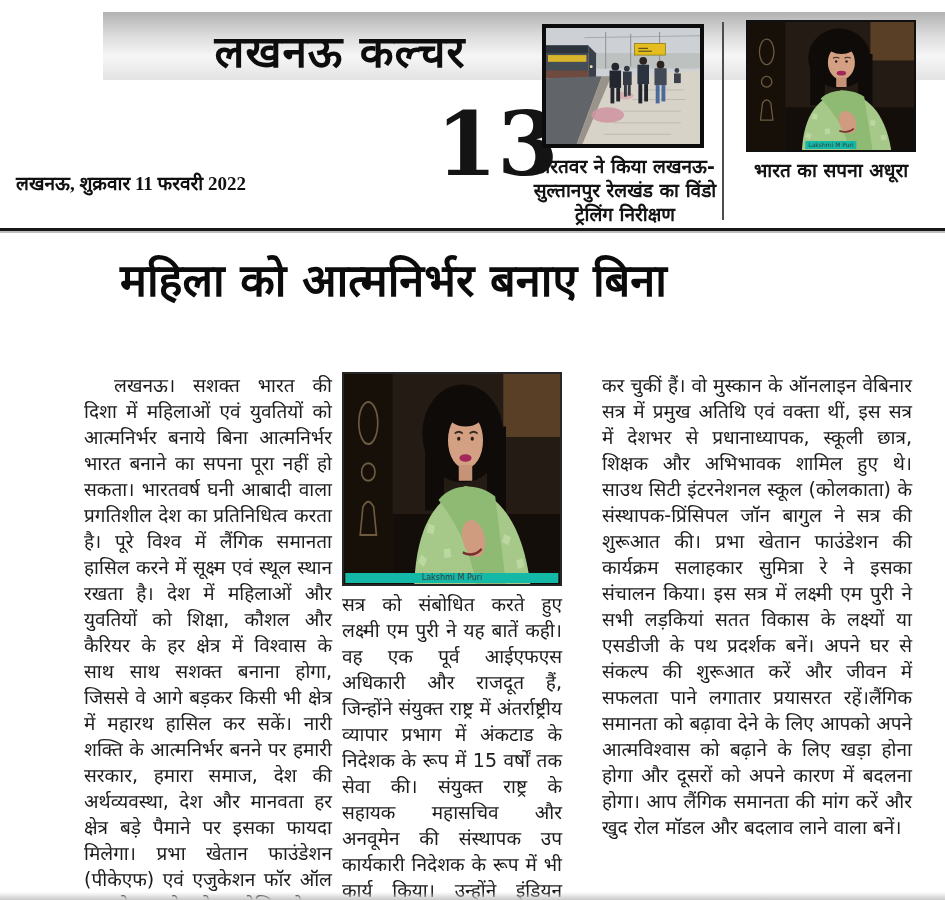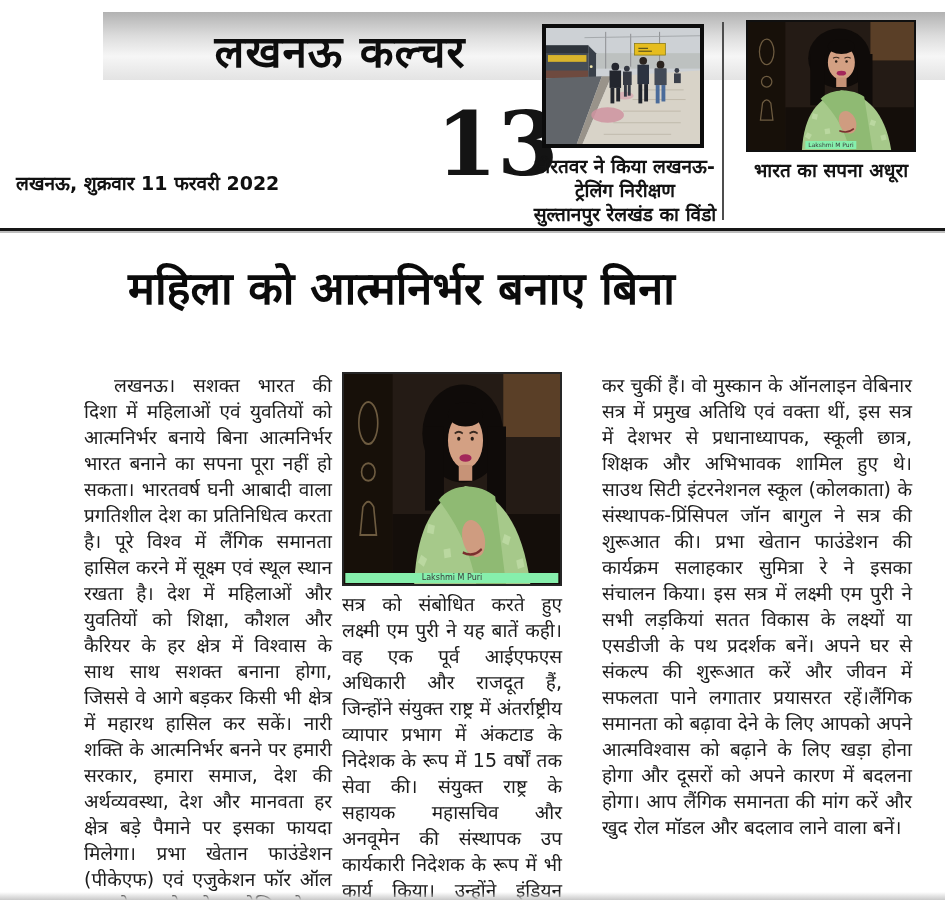--- a/index.html
+++ b/index.html
@@ -14,34 +14,34 @@
   }
   .masthead-title{
     position:absolute;left:140px;top:20px;width:400px;text-align:center;
     font-size:44px;font-weight:800;letter-spacing:1px;color:#0d0d0d;white-space:nowrap;
   }
   .paper-logo{
     position:absolute;left:16px;top:134px;font-size:25px;font-weight:800;
     color:#8e8e8e;text-shadow:1px 1px 0 #c4c4c4;white-space:nowrap;
   }
   .date-line{
-    position:absolute;left:16px;top:170px;font-size:19px;font-weight:700;color:#101010;white-space:nowrap;
+    position:absolute;left:16px;top:170px;font-size:19px;font-weight:700;color:#101010;white-space:nowrap;font-family:Liberation Serif, serif;
   }
   .page-number{
     position:absolute;left:436px;top:100px;font-family:"DejaVu Serif",serif;
     font-size:88px;font-weight:700;line-height:1;color:#141414;
   }
   
   .photo{position:absolute;box-sizing:border-box;background:#222;}
   .photo svg{display:block;width:100%;height:100%;}
   .photo-railway{left:542px;top:24px;width:162px;height:124px;border:4px solid #0c0c0c;}
   .photo-portrait-top{left:746px;top:20px;width:170px;height:132px;border:2px solid #101010;}
   .credit-strip{
     position:absolute;left:50%;transform:translateX(-50%);bottom:1px;
-    background:#86efac;color:#3a3a3a;text-align:center;white-space:nowrap;
+    background:#14b8a6;color:#3a3a3a;text-align:center;white-space:nowrap;
     padding:0 3px;line-height:1.3;
   }
   .credit-strip.small{font-size:6px;}
   .credit-strip.big{font-size:8px;width:96%;}
   .caption{position:absolute;text-align:center;font-weight:700;color:#131313;}
   .caption .cap-line{display:block;white-space:nowrap;}
   .caption-railway{left:510px;top:154px;width:230px;font-size:19px;line-height:24px;}
   .caption-portrait{left:726px;top:158px;width:210px;font-size:19px;line-height:25px;}
   .divider-vert{position:absolute;left:722px;top:22px;width:2px;height:198px;background:#4d4d4d;}
   
@@ -126,22 +126,22 @@
           <rect x="120" y="59" width="4" height="17" fill="#4a6b9a"></rect>
       </g>
       <g fill="#3a3f4a">
         <circle cx="136" cy="44" r="2.5"></circle>
           <rect x="133" y="47" width="7" height="10"></rect>
       </g>
     </svg>
   </figure>
   <div class="caption caption-railway">
     <span class="cap-line">डीरतवर ने किया लखनऊ-</span>
+    <span class="cap-line">सुल्तानपुर रेलखंड का विंडो</span>
     <span class="cap-line">ट्रेलिंग निरीक्षण</span>
-    <span class="cap-line">सुल्तानपुर रेलखंड का विंडो</span>
   </div>
 
   <div class="divider-vert"></div>
 
   <figure class="photo photo-portrait-top" style="margin:0;">
     <svg viewBox="0 0 160 120" preserveAspectRatio="none">
       <rect width="160" height="120" fill="#241b15"></rect>
       <rect x="118" y="0" width="42" height="36" fill="#5a3f27"></rect>
       <rect x="0" y="0" width="36" height="120" fill="#171009"></rect>
       <ellipse cx="18" cy="28" rx="7" ry="12" fill="none" stroke="#6d5b40" stroke-width="1.2"></ellipse>
@@ -170,21 +170,21 @@
       <ellipse cx="96" cy="94" rx="8" ry="11" fill="#cf9c80" transform="rotate(-24 96 94)"></ellipse>
       <path d="M88,102 q8,3 14,-2" stroke="#7a2e2e" stroke-width="1.4" fill="none"></path>
     </svg>
     <div class="credit-strip small">Lakshmi M Puri</div>
   </figure>
   <div class="caption caption-portrait">
     <span class="cap-line">भारत का सपना अधूरा</span>
   </div>
 
   <div class="rule-top"></div>
-  <h1 class="headline" style="margin:12px;">
+  <h1 class="headline" style="margin:4px;">
     <span class="hl-line">महिला को आत्मनिर्भर बनाए बिना</span>
   </h1>
 
   <div class="col col-1">
     <div class="body-text">लखनऊ। सशक्त भारत की दिशा में महिलाओं एवं युवतियों को आत्मनिर्भर बनाये बिना आत्मनिर्भर भारत बनाने का सपना पूरा नहीं हो सकता। भारतवर्ष घनी आबादी वाला प्रगतिशील देश का प्रतिनिधित्व करता है। पूरे विश्व में लैंगिक समानता हासिल करने में सूक्ष्म एवं स्थूल स्थान रखता है। देश में महिलाओं और युवतियों को शिक्षा, कौशल और कैरियर के हर क्षेत्र में विश्वास के साथ साथ सशक्त बनाना होगा, जिससे वे आगे बड़कर किसी भी क्षेत्र में महारथ हासिल कर सकें। नारी शक्ति के आत्मनिर्भर बनने पर हमारी सरकार, हमारा समाज, देश की अर्थव्यवस्था, देश और मानवता हर क्षेत्र बड़े पैमाने पर इसका फायदा मिलेगा। प्रभा खेतान फाउंडेशन (पीकेएफ) एवं एजुकेशन फॉर ऑल ट्रस्ट के सहयोग से आयोजित बेहतर कल के लिए लड़कियों का सशक्तिकरण विषय पर आधारित मुस्कान नामक ऑनलाइन</div>
   </div>
 
   <div class="col col-2">
     <div class="article-photo">
       <svg viewBox="0 0 160 120" preserveAspectRatio="none">

